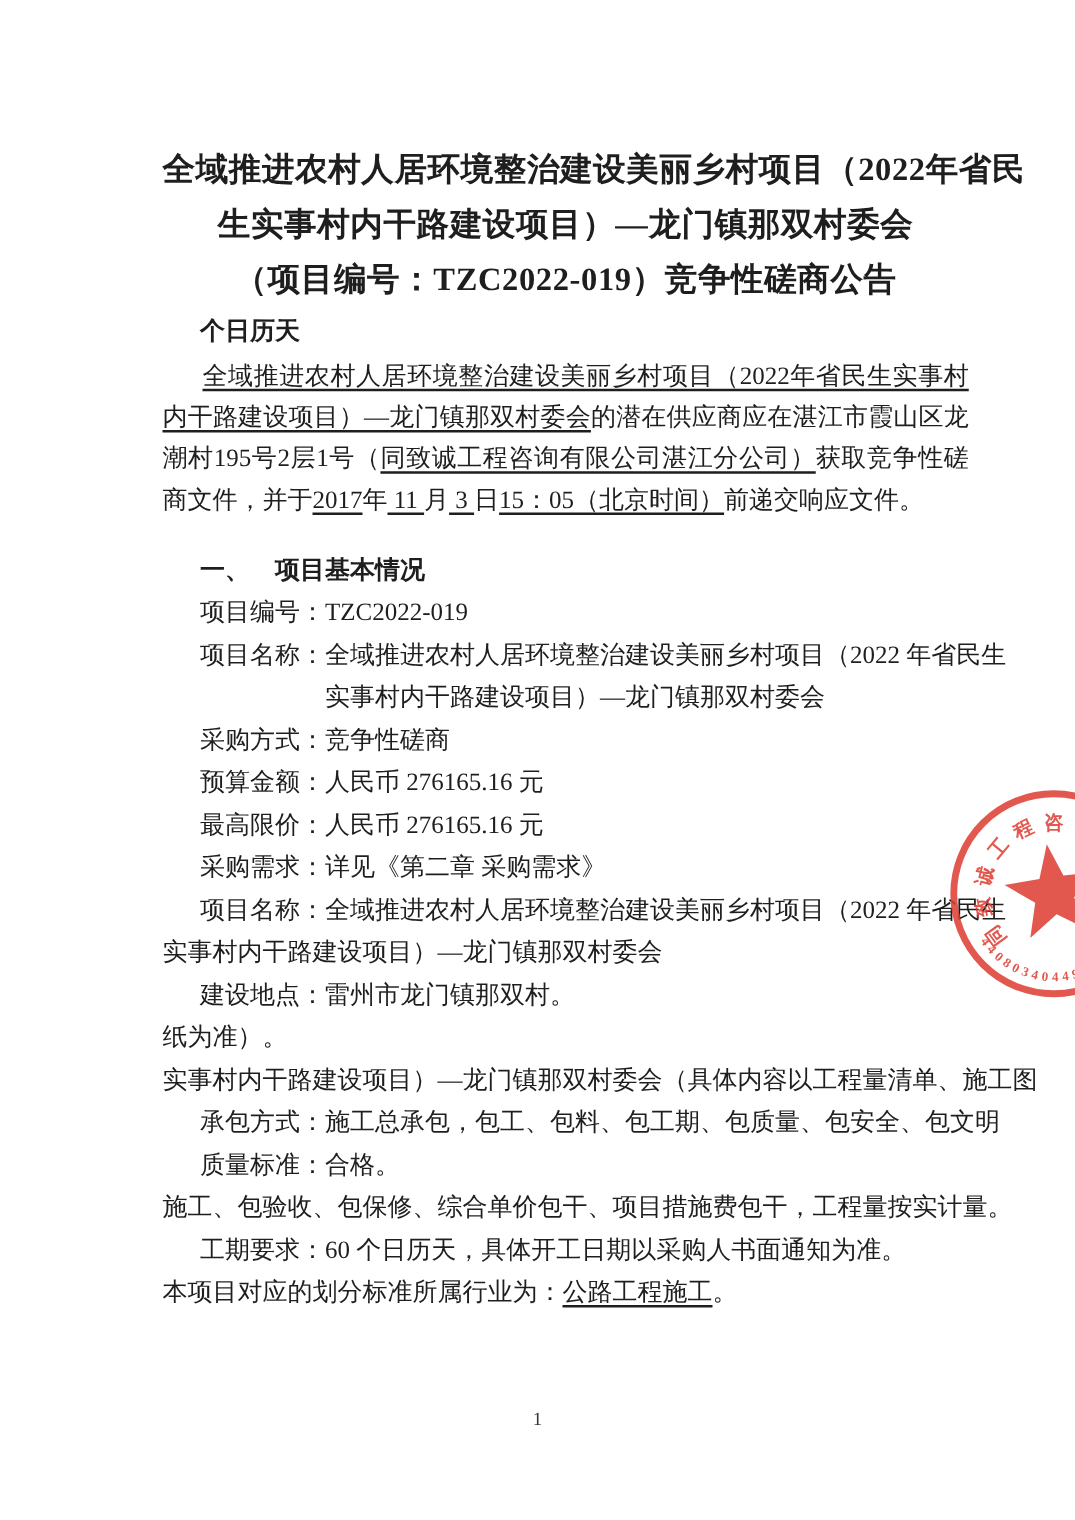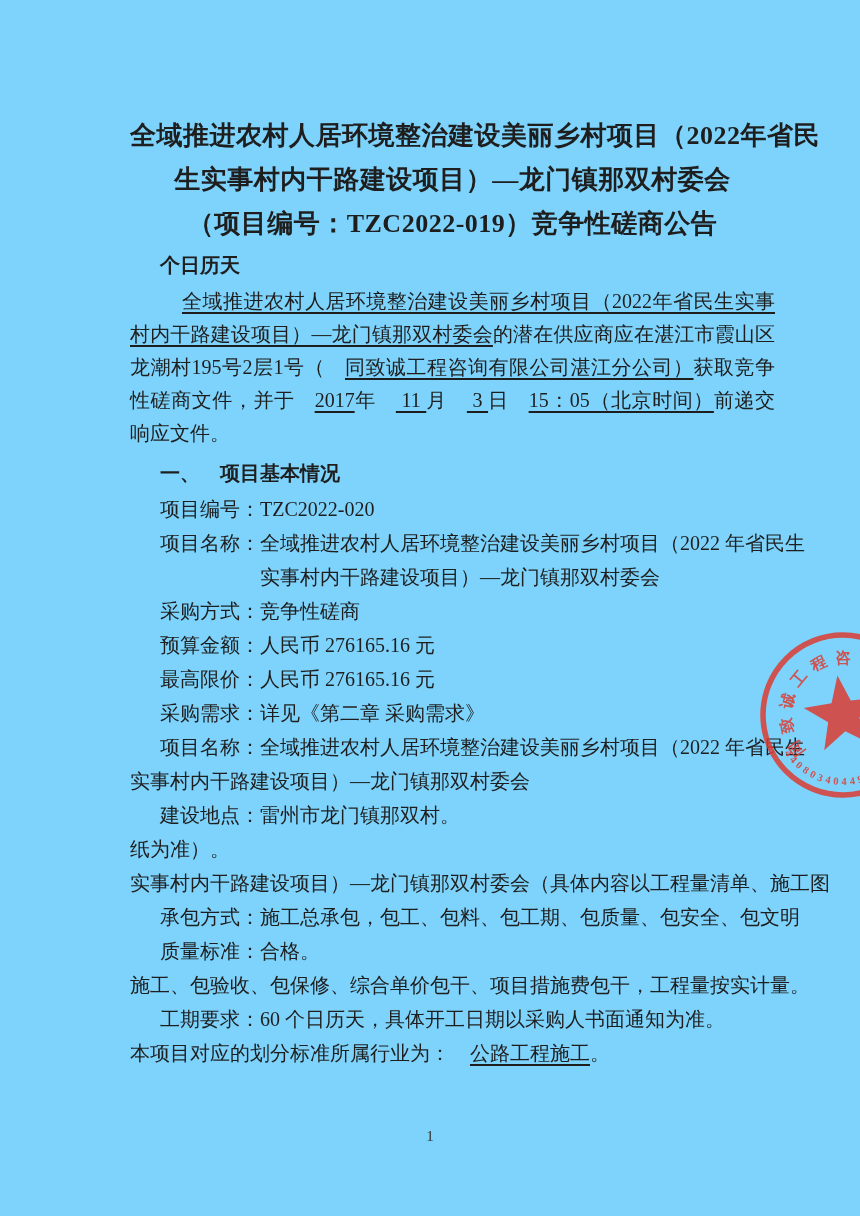--- a/index.html
+++ b/index.html
@@ -1,19 +1,19 @@
 <!DOCTYPE html>
 <html><head>
 <meta charset="utf-8">
 <style>
   html,body{margin:0;padding:0;background:#e8e8e8;}
   .page{
     position:relative;
     width:860px;height:1216px;
-    background:#7dd3fc;
+    background:#ffffff;
     overflow:hidden;
     font-family:"Liberation Serif","DejaVu Serif",serif;
     color:#1e1e1e;
     margin:0 auto;
   }
   .content{
     position:absolute;
     left:130px;top:0;
     width:645px;
   }
@@ -28,42 +28,41 @@
   .tline{display:block;white-space:nowrap;}
   .h2{
     margin:0;
     font-size:20px;
     font-weight:bold;
     line-height:33px;
     padding-left:30px;
     white-space:nowrap;
   }
   .h2.overview-h{margin-top:3px;}
-  .h2.section-h{margin-top:8px;line-height:34px;font-family:Liberation Mono, monospace;}
+  .h2.section-h{margin-top:22px;line-height:34px;}
   .para{
     margin:3px 0 0 0;
     font-size:20px;
     line-height:33px;
     text-indent:32px;
     text-align:justify;
   }
   .rows{margin:0;}
   .row{
     font-size:20px;
     line-height:34px;
     white-space:nowrap;
   }
   .row.item{padding-left:30px;}
   .row.cont{padding-left:0;}
   .row.cont-hang{padding-left:130px;}
   .u{
     text-decoration:underline;
     text-decoration-thickness:1.5px;
     text-underline-offset:4px;
-    margin-left:20px;
   }
   .page-number{
     position:absolute;
     left:0;right:0;
     top:1128px;
     text-align:center;
     font-size:15px;
     color:#333;
   }
   .seal{
@@ -90,21 +89,21 @@
       <span class="tline">（项目编号：TZC2022-019）竞争性磋商公告</span>
     </h1>
 
     <p class="h2 overview-h">个日历天</p>
 
     <p class="para"><span class="u">全域推进农村人居环境整治建设美丽乡村项目（2022年省民生实事村内干路建设项目）—龙门镇那双村委会</span><span>的潜在供应商应在湛江市霞山区龙潮村195号2层1号（</span><span class="u">同致诚工程咨询有限公司湛江分公司）</span><span>获取竞争性磋商文件，并于</span><span class="u">2017</span><span>年</span><span class="u">&nbsp;11&nbsp;</span><span>月</span><span class="u">&nbsp;3&nbsp;</span><span>日</span><span class="u">15：05（北京时间）</span><span>前递交响应文件。</span></p>
 
     <p class="h2 section-h">一、　项目基本情况</p>
 
     <div class="rows">
-      <div class="row item">项目编号：TZC2022-020</div>
+      <div class="row item">项目编号：TZC2022-019</div>
       <div class="row item">项目名称：全域推进农村人居环境整治建设美丽乡村项目（2022 年省民生</div>
       <div class="row cont-hang">实事村内干路建设项目）—龙门镇那双村委会</div>
       <div class="row item">采购方式：竞争性磋商</div>
       <div class="row item">预算金额：人民币 276165.16 元</div>
       <div class="row item">最高限价：人民币 276165.16 元</div>
       <div class="row item">采购需求：详见《第二章 采购需求》</div>
       <div class="row item">项目名称：全域推进农村人居环境整治建设美丽乡村项目（2022 年省民生</div>
       <div class="row cont">实事村内干路建设项目）—龙门镇那双村委会</div>
       <div class="row item">建设地点：雷州市龙门镇那双村。</div>
       <div class="row cont">纸为准）。</div>

